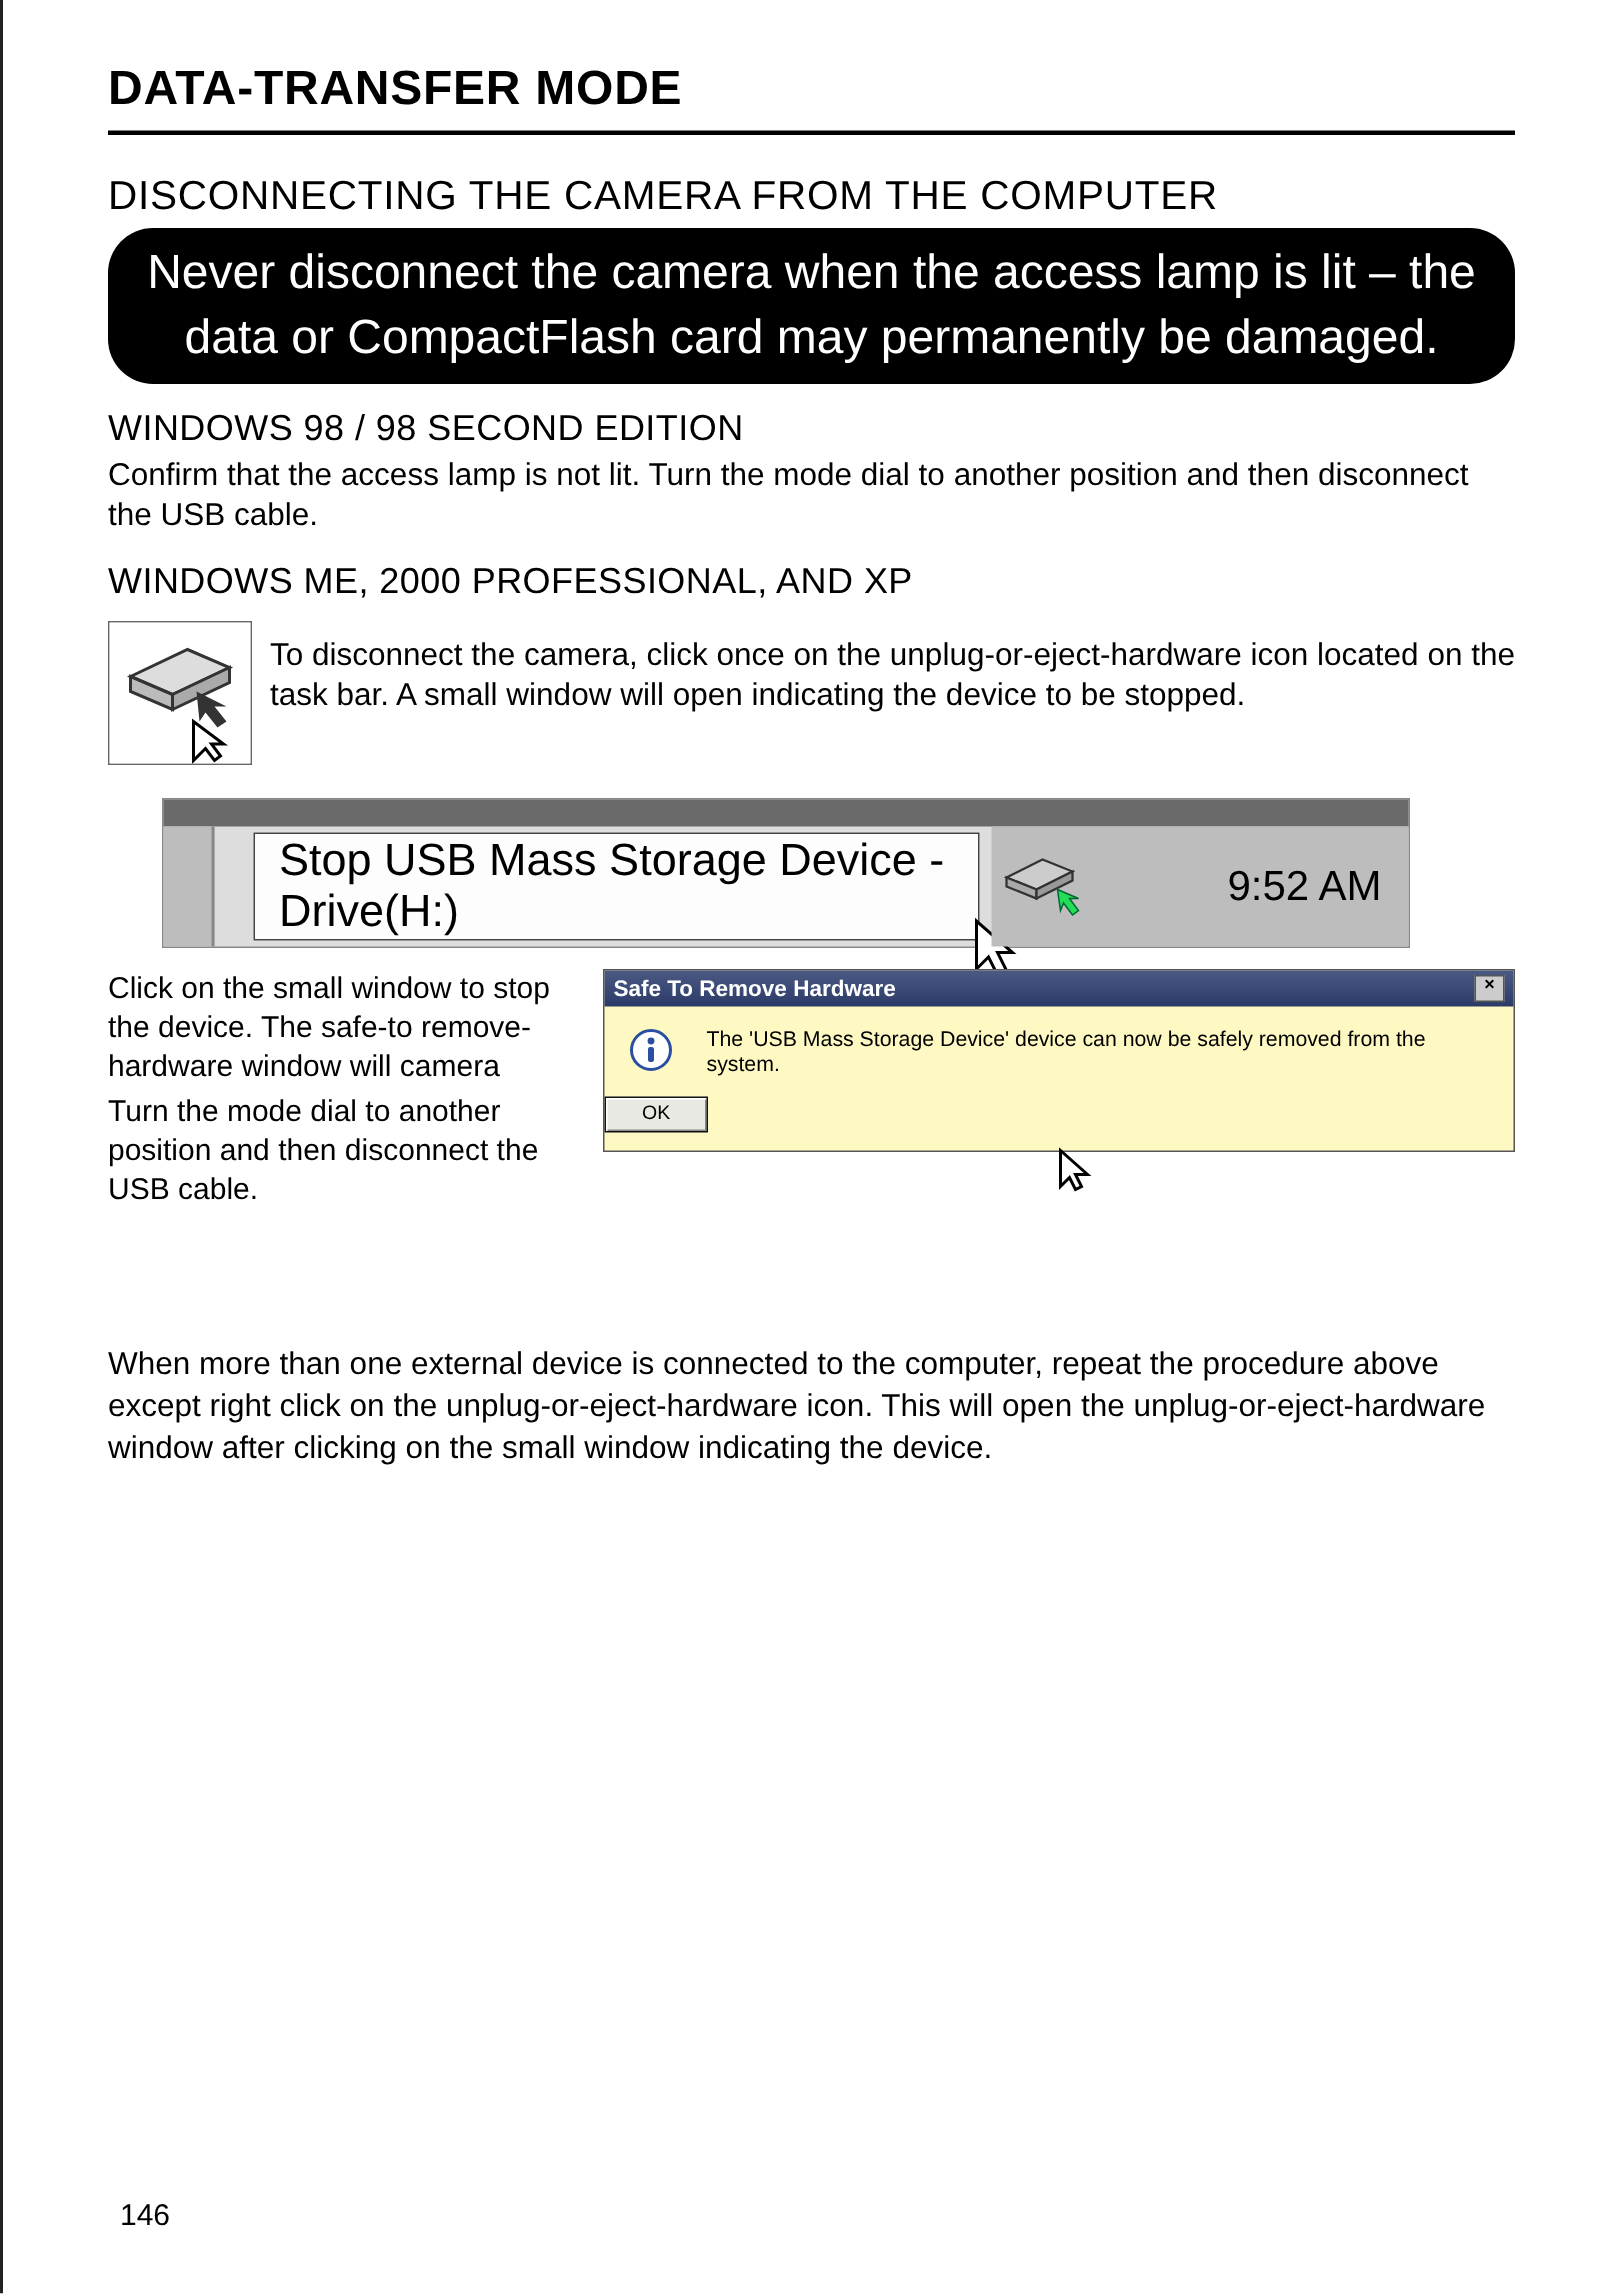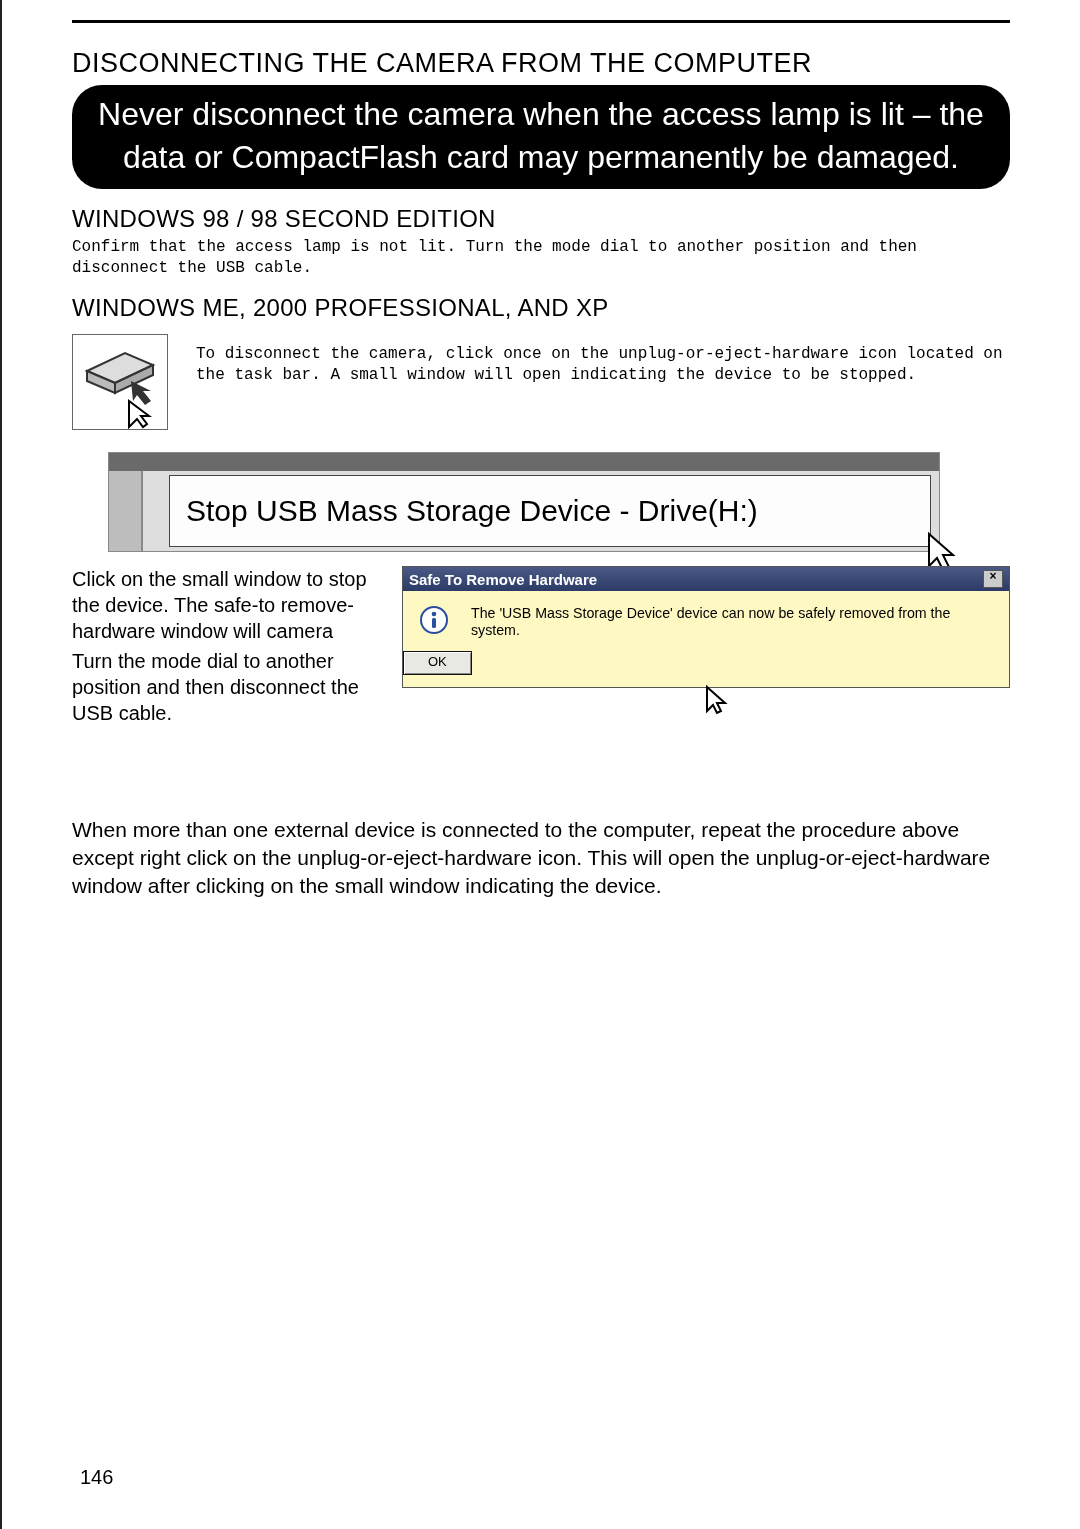--- a/index.html
+++ b/index.html
@@ -47,29 +47,28 @@
     line-height: 1.35;
     border-radius: 30px;
   }
   h3.sub-title {
     font-size: 24px;
     font-weight: 400;
     margin: 16px 0 4px 0;
     letter-spacing: 0.3px;
   }
   .body-text {
-    font-size: 16px;
+    font-size: 21px;
     line-height: 1.28;
     margin: 2px 0 10px 0;
-    font-family: Liberation Mono, monospace;
   }
   .row-icon-text {
     display: flex;
     align-items: flex-start;
-    gap: 28px;
+    gap: 12px;
     margin: 12px 0 22px 0;
   }
   .eject-icon {
     width: 94px;
     height: 94px;
     flex: 0 0 auto;
     border: 1px solid #666;
     background: #fff;
     position: relative;
   }
@@ -226,20 +225,21 @@
     left: 78px;
     bottom: 40px;
     font-size: 20px;
   }
 </style>
 </head>
 <body>
 
 <div class="page">
   <div class="inner">
+    <h1 class="mode-title">Data-Transfer Mode</h1>
     <hr class="hr-wide">
 
     <h2 class="section-title">DISCONNECTING THE CAMERA FROM THE COMPUTER</h2>
 
     <div class="warning-banner">Never disconnect the camera when the access lamp is lit – the data or CompactFlash card may permanently be damaged.</div>
 
     <h3 class="sub-title">WINDOWS 98 / 98 SECOND EDITION</h3>
     <p class="body-text">Confirm that the access lamp is not lit. Turn the mode dial to another position and then disconnect the USB cable.</p>
 
     <h3 class="sub-title">WINDOWS ME, 2000 PROFESSIONAL, AND XP</h3>
@@ -263,20 +263,29 @@
 
     <div class="systray">
       <div class="systray-top"></div>
       <div class="systray-body">
         <div class="systray-left"></div>
         <div class="systray-tooltip">
           <span>Stop USB Mass Storage Device - Drive(H:)</span>
           <svg class="cursor-1" viewBox="0 0 42 42">
             <path d="M6 4 L6 36 L14 28 L20 40 L26 37 L20 25 L30 25 Z" fill="#fff" stroke="#000" stroke-width="2"></path>
           </svg>
+        </div>
+        <div class="systray-right">
+          <svg class="eject-mini" viewBox="0 0 60 50">
+            <polygon points="6,20 30,8 50,16 26,28" fill="#ccc" stroke="#333" stroke-width="1.5"></polygon>
+            <polygon points="6,20 26,28 26,34 6,26" fill="#aaa" stroke="#333" stroke-width="1.5"></polygon>
+            <polygon points="26,28 50,16 50,22 26,34" fill="#999" stroke="#333" stroke-width="1.5"></polygon>
+            <path d="M40 28 L54 34 L48 34 L54 42 L50 45 L44 37 L42 42 Z" fill="#2d5" stroke="#063" stroke-width="1"></path>
+          </svg>
+          <span>9:52 AM</span>
         </div>
       </div>
     </div>
 
     <div class="two-col">
       <div class="col-left">
         <div>Click on the small window to stop the device. The safe-to remove-hardware window will camera</div>
         <div style="height:4px"></div>
         <div>Turn the mode dial to another position and then disconnect the USB cable.</div>
       </div>

